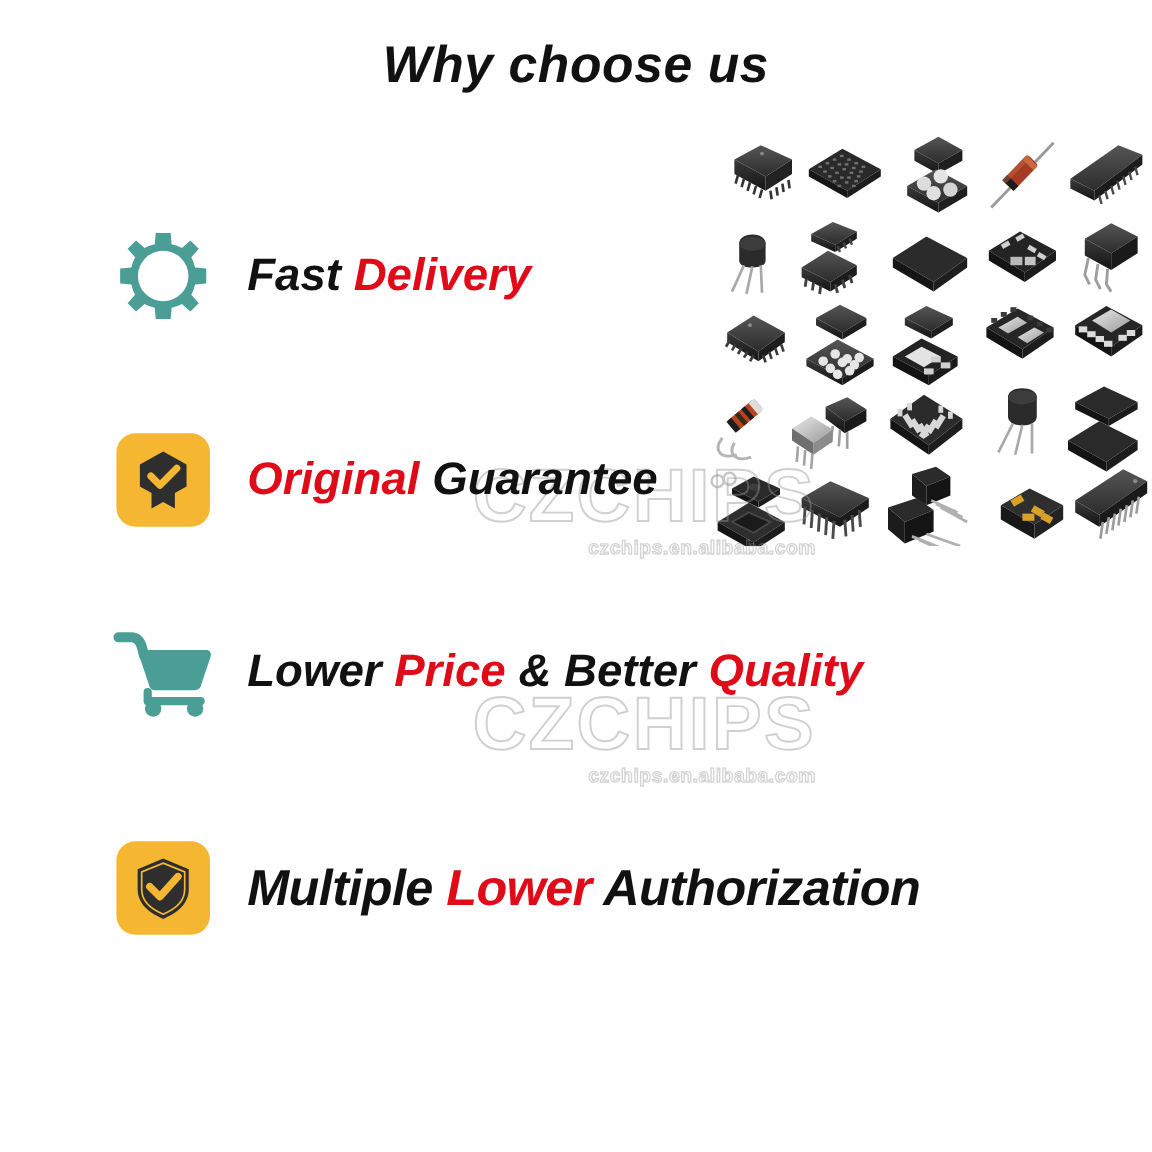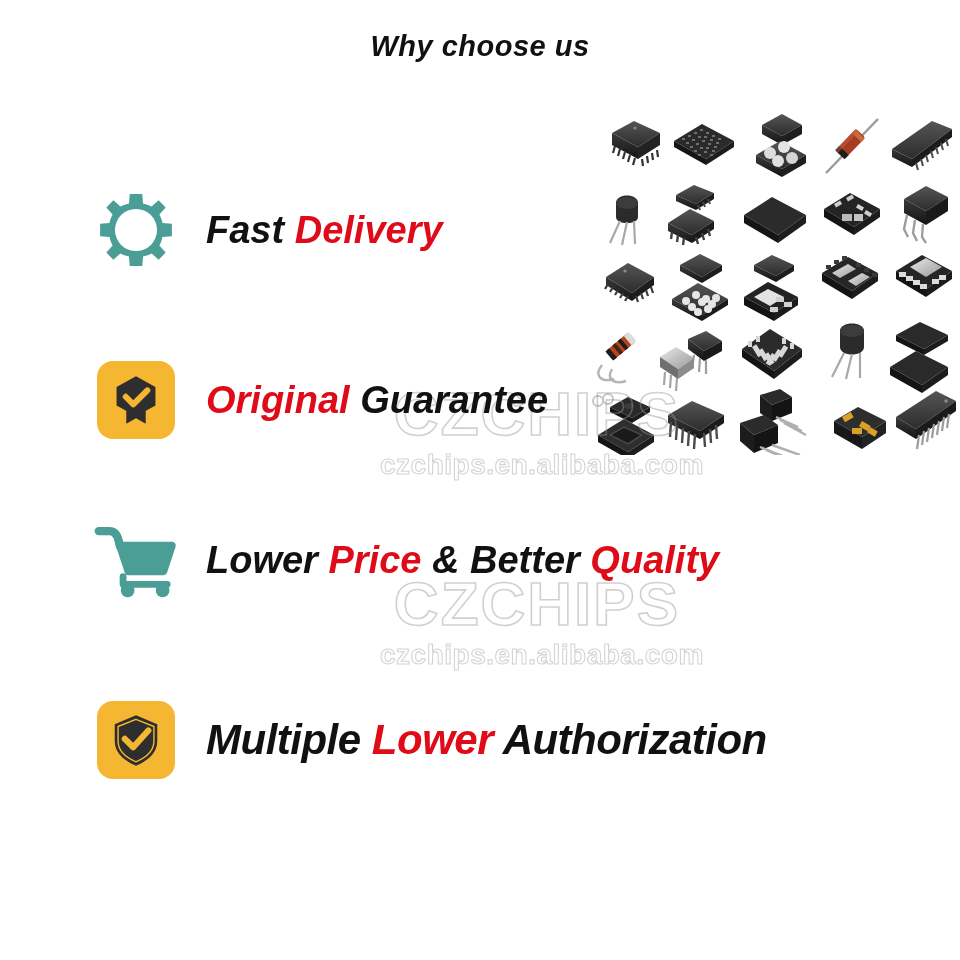--- a/index.html
+++ b/index.html
@@ -10,21 +10,21 @@
     overflow:hidden;
     position:relative;
   }
   .page{position:relative;width:960px;height:960px;}
 
   
   .title{
     position:absolute;
     top:30px;left:0;width:960px;
     text-align:center;
-    font-size:29px;
+    font-size:43px;
     font-weight:bold;
     font-style:italic;
     color:#111111;
     letter-spacing:0.5px;
   }
 
   
   .chip-collage{
     position:absolute;
     left:588px;top:105px;
@@ -38,21 +38,21 @@
     pointer-events:none;
     text-align:right;
     font-weight:bold;
     color:transparent;
     -webkit-text-stroke:1.6px rgba(150,150,150,0.45);
     font-family:"Liberation Sans", sans-serif;
     margin-top:48px;
   }
   .wm-main{font-size:62px;letter-spacing:2px;}
   .wm-sub{
-    font-size:28px;letter-spacing:0.5px;font-weight:bold;
+    font-size:16px;letter-spacing:0.5px;font-weight:bold;
     color:transparent;-webkit-text-stroke:1.1px rgba(150,150,150,0.42);
   }
   .wm-block-1{left:380px;top:330px;width:300px;}
   .wm-block-2{left:380px;top:520px;width:300px;}
 
   
   .feature{
     position:absolute;
     display:flex;
     align-items:center;

